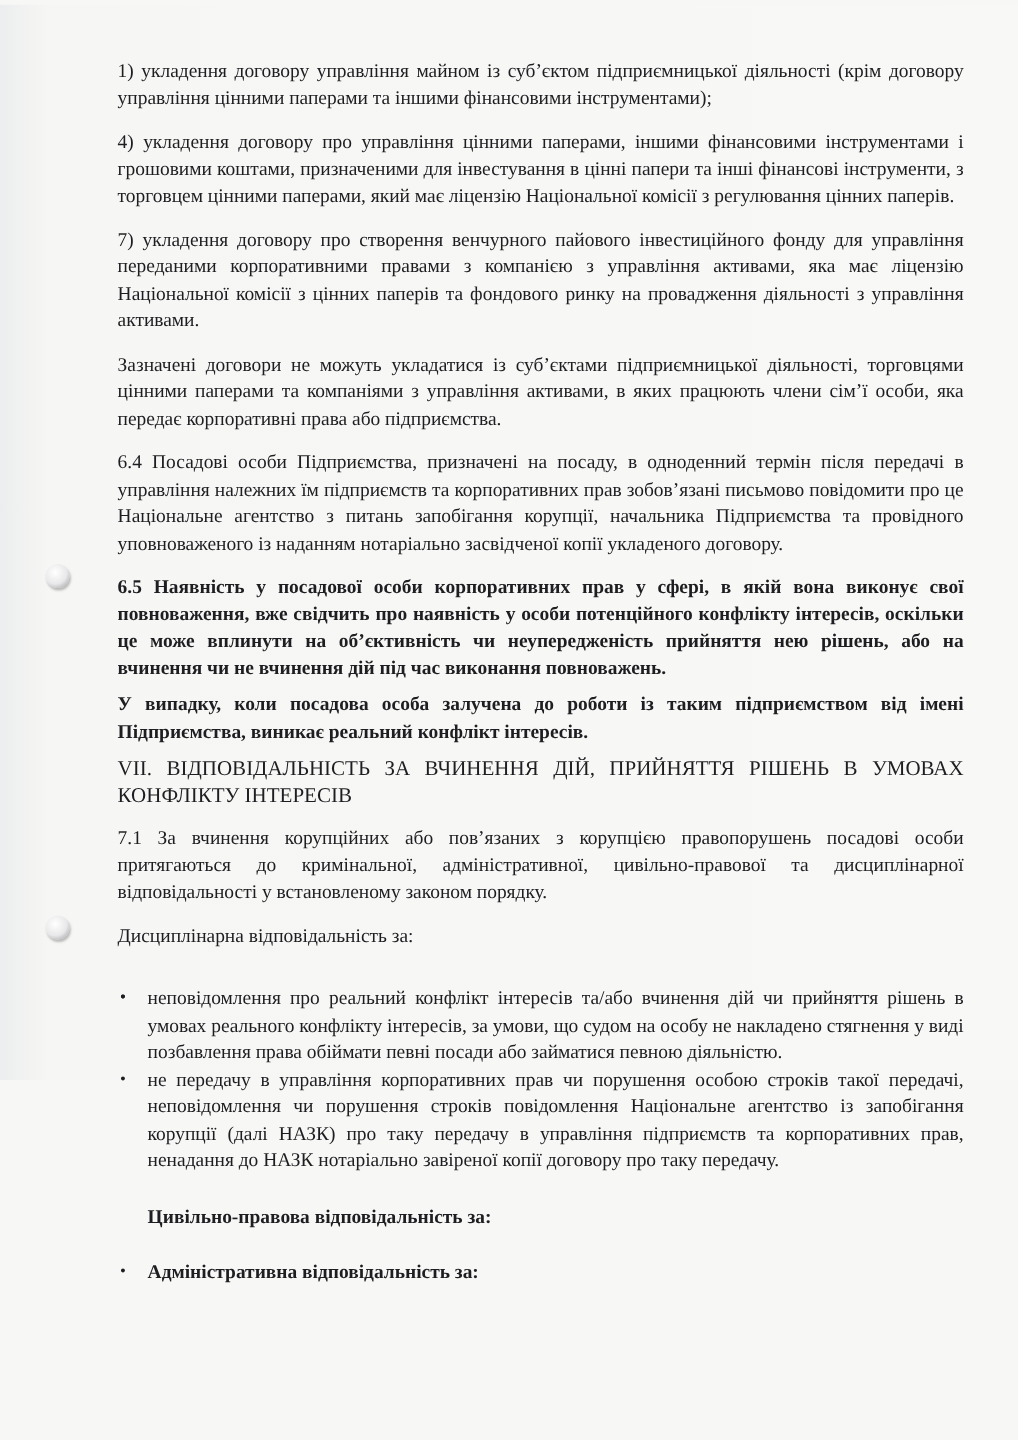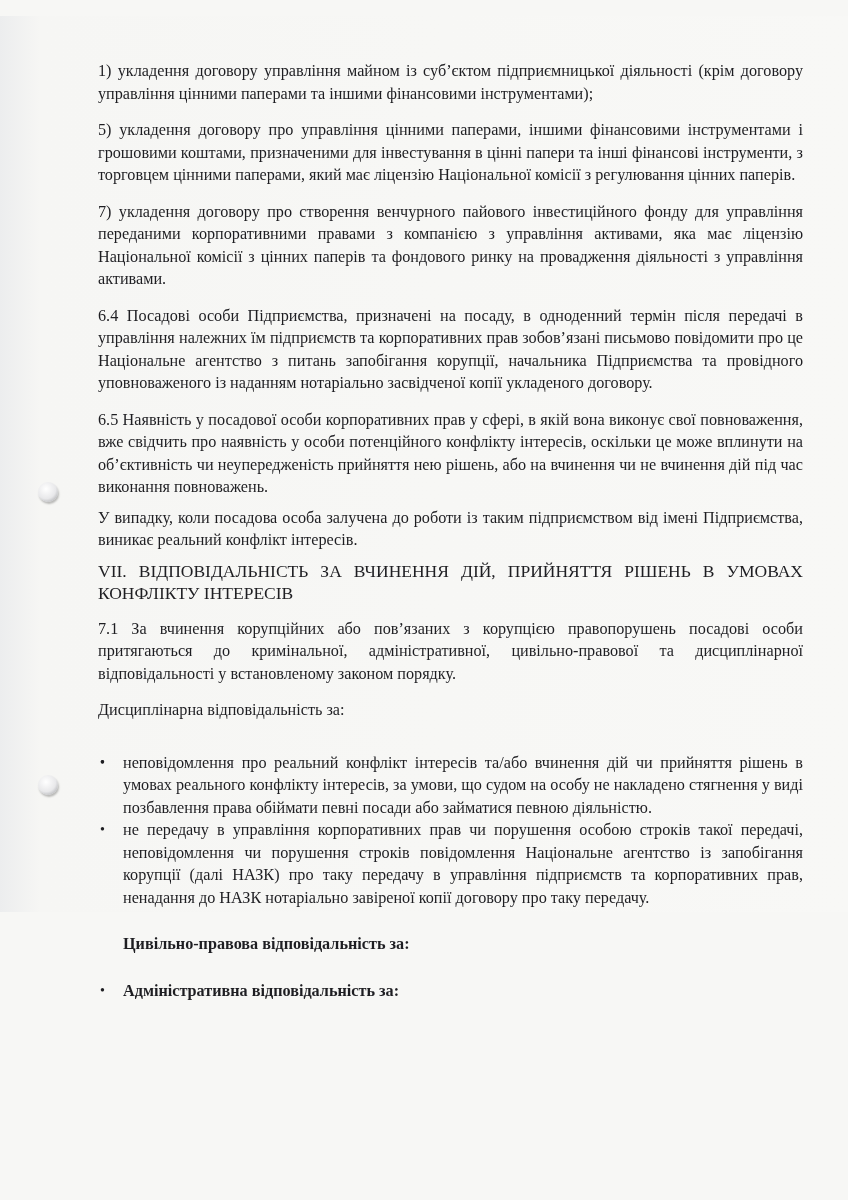--- a/index.html
+++ b/index.html
@@ -4,30 +4,30 @@
 <style>
   html, body { margin:0; padding:0; }
   body {
     width:848px; height:1200px; overflow:hidden;
     background:#f7f7f5;
     position:relative;
     font-family:"Liberation Serif", serif;
     color:#1e1e22;
   }
   .page {
-    position:absolute; left:0; top:16px; width:848px; height:896px;
+    position:absolute; left:0; top:4px; width:848px; height:896px;
     background:linear-gradient(90deg,#ecedee 0px,#f6f6f4 40px,#f8f8f6 100%);
   }
   .content {
     position:absolute; left:98px; top:44px; width:705px;
     font-size:16.2px; line-height:22.5px;
     text-align:justify;
   }
   p { margin:0 0 14px 0; }
-  .p-tight { margin-bottom:8px; }
+  .p-tight { margin-bottom:8px;font-weight:bold; }
   .heading {
     font-weight:normal; font-size:17.5px; line-height:22px;
     margin:0 0 14px 0; text-align:justify;
   }
   ul.bullets { list-style:none; margin:0; padding:0; }
   ul.bullets li { position:relative; padding-left:25px; margin:0; }
   ul.bullets li .dot {
     position:absolute; left:2px; top:0; font-size:14px;
   }
   .subhead { font-weight:bold; padding-left:25px; margin:24px 0 24px 0; }
@@ -39,22 +39,23 @@
 </style>
 </head>
 <body>
 
 <div class="page">
   <div class="hole" style="left:38px; top:466px;"></div>
   <div class="hole" style="left:38px; top:759px;"></div>
 
   <div class="content">
     <p>1) укладення договору управління майном із суб’єктом підприємницької діяльності (крім договору управління цінними паперами та іншими фінансовими інструментами);</p>
-    <p>5) укладення договору про управління цінними паперами, іншими фінансовими інструментами і грошовими коштами, призначеними для інвестування в цінні папери та інші фінансові інструменти, з торговцем цінними паперами, який має ліцензію Національної комісії з регулювання цінних паперів.</p>
+    <p>4) укладення договору про управління цінними паперами, іншими фінансовими інструментами і грошовими коштами, призначеними для інвестування в цінні папери та інші фінансові інструменти, з торговцем цінними паперами, який має ліцензію Національної комісії з регулювання цінних паперів.</p>
     <p>7) укладення договору про створення венчурного пайового інвестиційного фонду для управління переданими корпоративними правами з компанією з управління активами, яка має ліцензію Національної комісії з цінних паперів та фондового ринку на провадження діяльності з управління активами.</p>
+    <p>Зазначені договори не можуть укладатися із суб’єктами підприємницької діяльності, торговцями цінними паперами та компаніями з управління активами, в яких працюють члени сім’ї особи, яка передає корпоративні права або підприємства.</p>
     <p>6.4 Посадові особи Підприємства, призначені на посаду, в одноденний термін після передачі в управління належних їм підприємств та корпоративних прав зобов’язані письмово повідомити про це Національне агентство з питань запобігання корупції, начальника Підприємства та провідного уповноваженого із наданням нотаріально засвідченої копії укладеного договору.</p>
     <p class="p-tight">6.5 Наявність у посадової особи  корпоративних прав у сфері, в якій вона виконує свої повноваження, вже свідчить про наявність у особи потенційного конфлікту інтересів, оскільки це може вплинути на об’єктивність чи неупередженість прийняття нею рішень, або на вчинення чи не вчинення дій під час виконання повноважень.</p>
     <p class="p-tight">У випадку, коли посадова особа залучена до роботи із таким підприємством від імені Підприємства, виникає реальний конфлікт інтересів.</p>
 
     <div class="heading">VII. ВІДПОВІДАЛЬНІСТЬ ЗА ВЧИНЕННЯ ДІЙ, ПРИЙНЯТТЯ РІШЕНЬ В УМОВАХ КОНФЛІКТУ ІНТЕРЕСІВ</div>
 
     <p>7.1 За вчинення корупційних або пов’язаних з корупцією правопорушень посадові особи притягаються до кримінальної, адміністративної, цивільно-правової та дисциплінарної відповідальності у встановленому законом порядку.</p>
     <p style="margin-bottom:30px;">Дисциплінарна відповідальність за:</p>
 
     <ul class="bullets">

